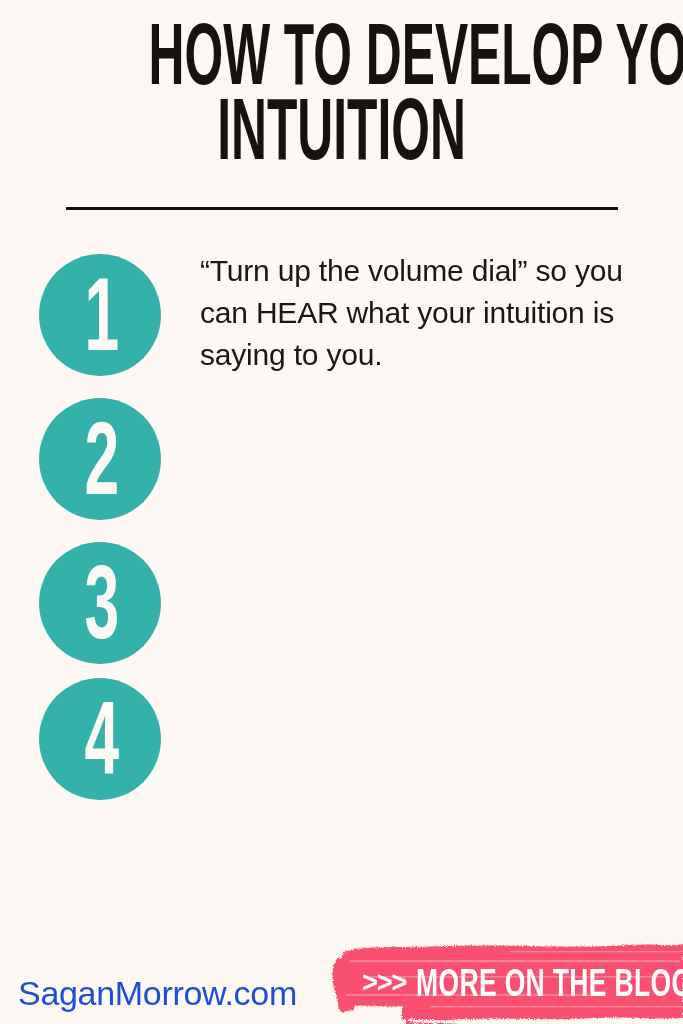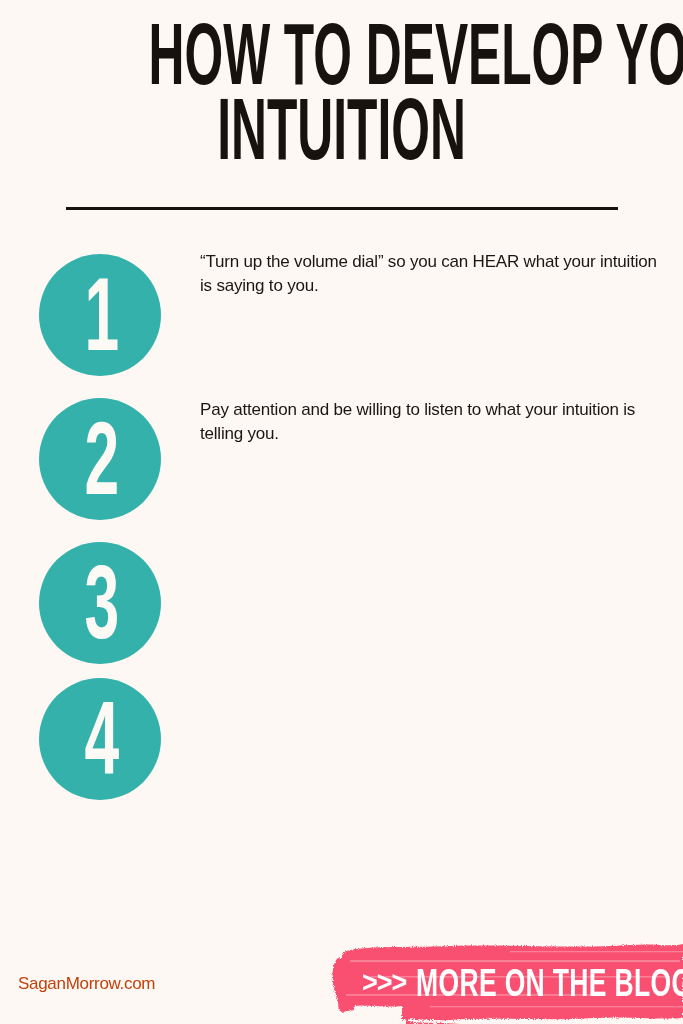--- a/index.html
+++ b/index.html
@@ -99,21 +99,21 @@
     transform: scaleX(0.60);
     transform-origin: center center;
     display: block;
     margin-left: 4px;
     margin-top: -2px;
   }
   .step-text {
     flex: 1 1 auto;
     padding-right: 10px;
     font-family: "Liberation Sans", sans-serif;
-    font-size: 17px;
+    font-size: 30px;
     line-height: 1.40;
     color: #1b1613;
     letter-spacing: -0.2px;
   }
 
   
   .step-1 { margin-bottom: 22px; }
   .step-2 { margin-bottom: 22px; }
   .step-3 { margin-bottom: 14px; }
   .step-4 { margin-bottom: 0; }
@@ -122,22 +122,22 @@
   .step-2 .badge-wrap { padding-top: 0px; }
   .step-3 .badge-wrap { padding-top: 0px; }
   .step-4 .badge-wrap { padding-top: 0px; }
 
   
   .footer-site {
     position: absolute;
     left: 18px;
     top: 974px;
     font-family: "Liberation Sans", sans-serif;
-    font-size: 17px;
-    color: #c2410c;
+    font-size: 34px;
+    color: #1d4ed8;
     letter-spacing: -0.3px;
   }
 
   .blog-banner {
     position: absolute;
     left: 310px;
     top: 936px;
     width: 373px;
     height: 88px;
     overflow: hidden;
@@ -204,21 +204,20 @@
       </div>
       <div class="step-text">“Turn up the volume dial” so you can HEAR what your intuition is saying to you.</div>
     </div>
 
     <div class="step step-2">
       <div class="badge-wrap">
         <div class="badge">
           <span class="badge-num">2</span>
         </div>
       </div>
-      <div class="step-text">Pay attention and be willing to listen to what your intuition is telling you.</div>
     </div>
 
     <div class="step step-3">
       <div class="badge-wrap">
         <div class="badge">
           <span class="badge-num">3</span>
         </div>
       </div>
     </div>
 

